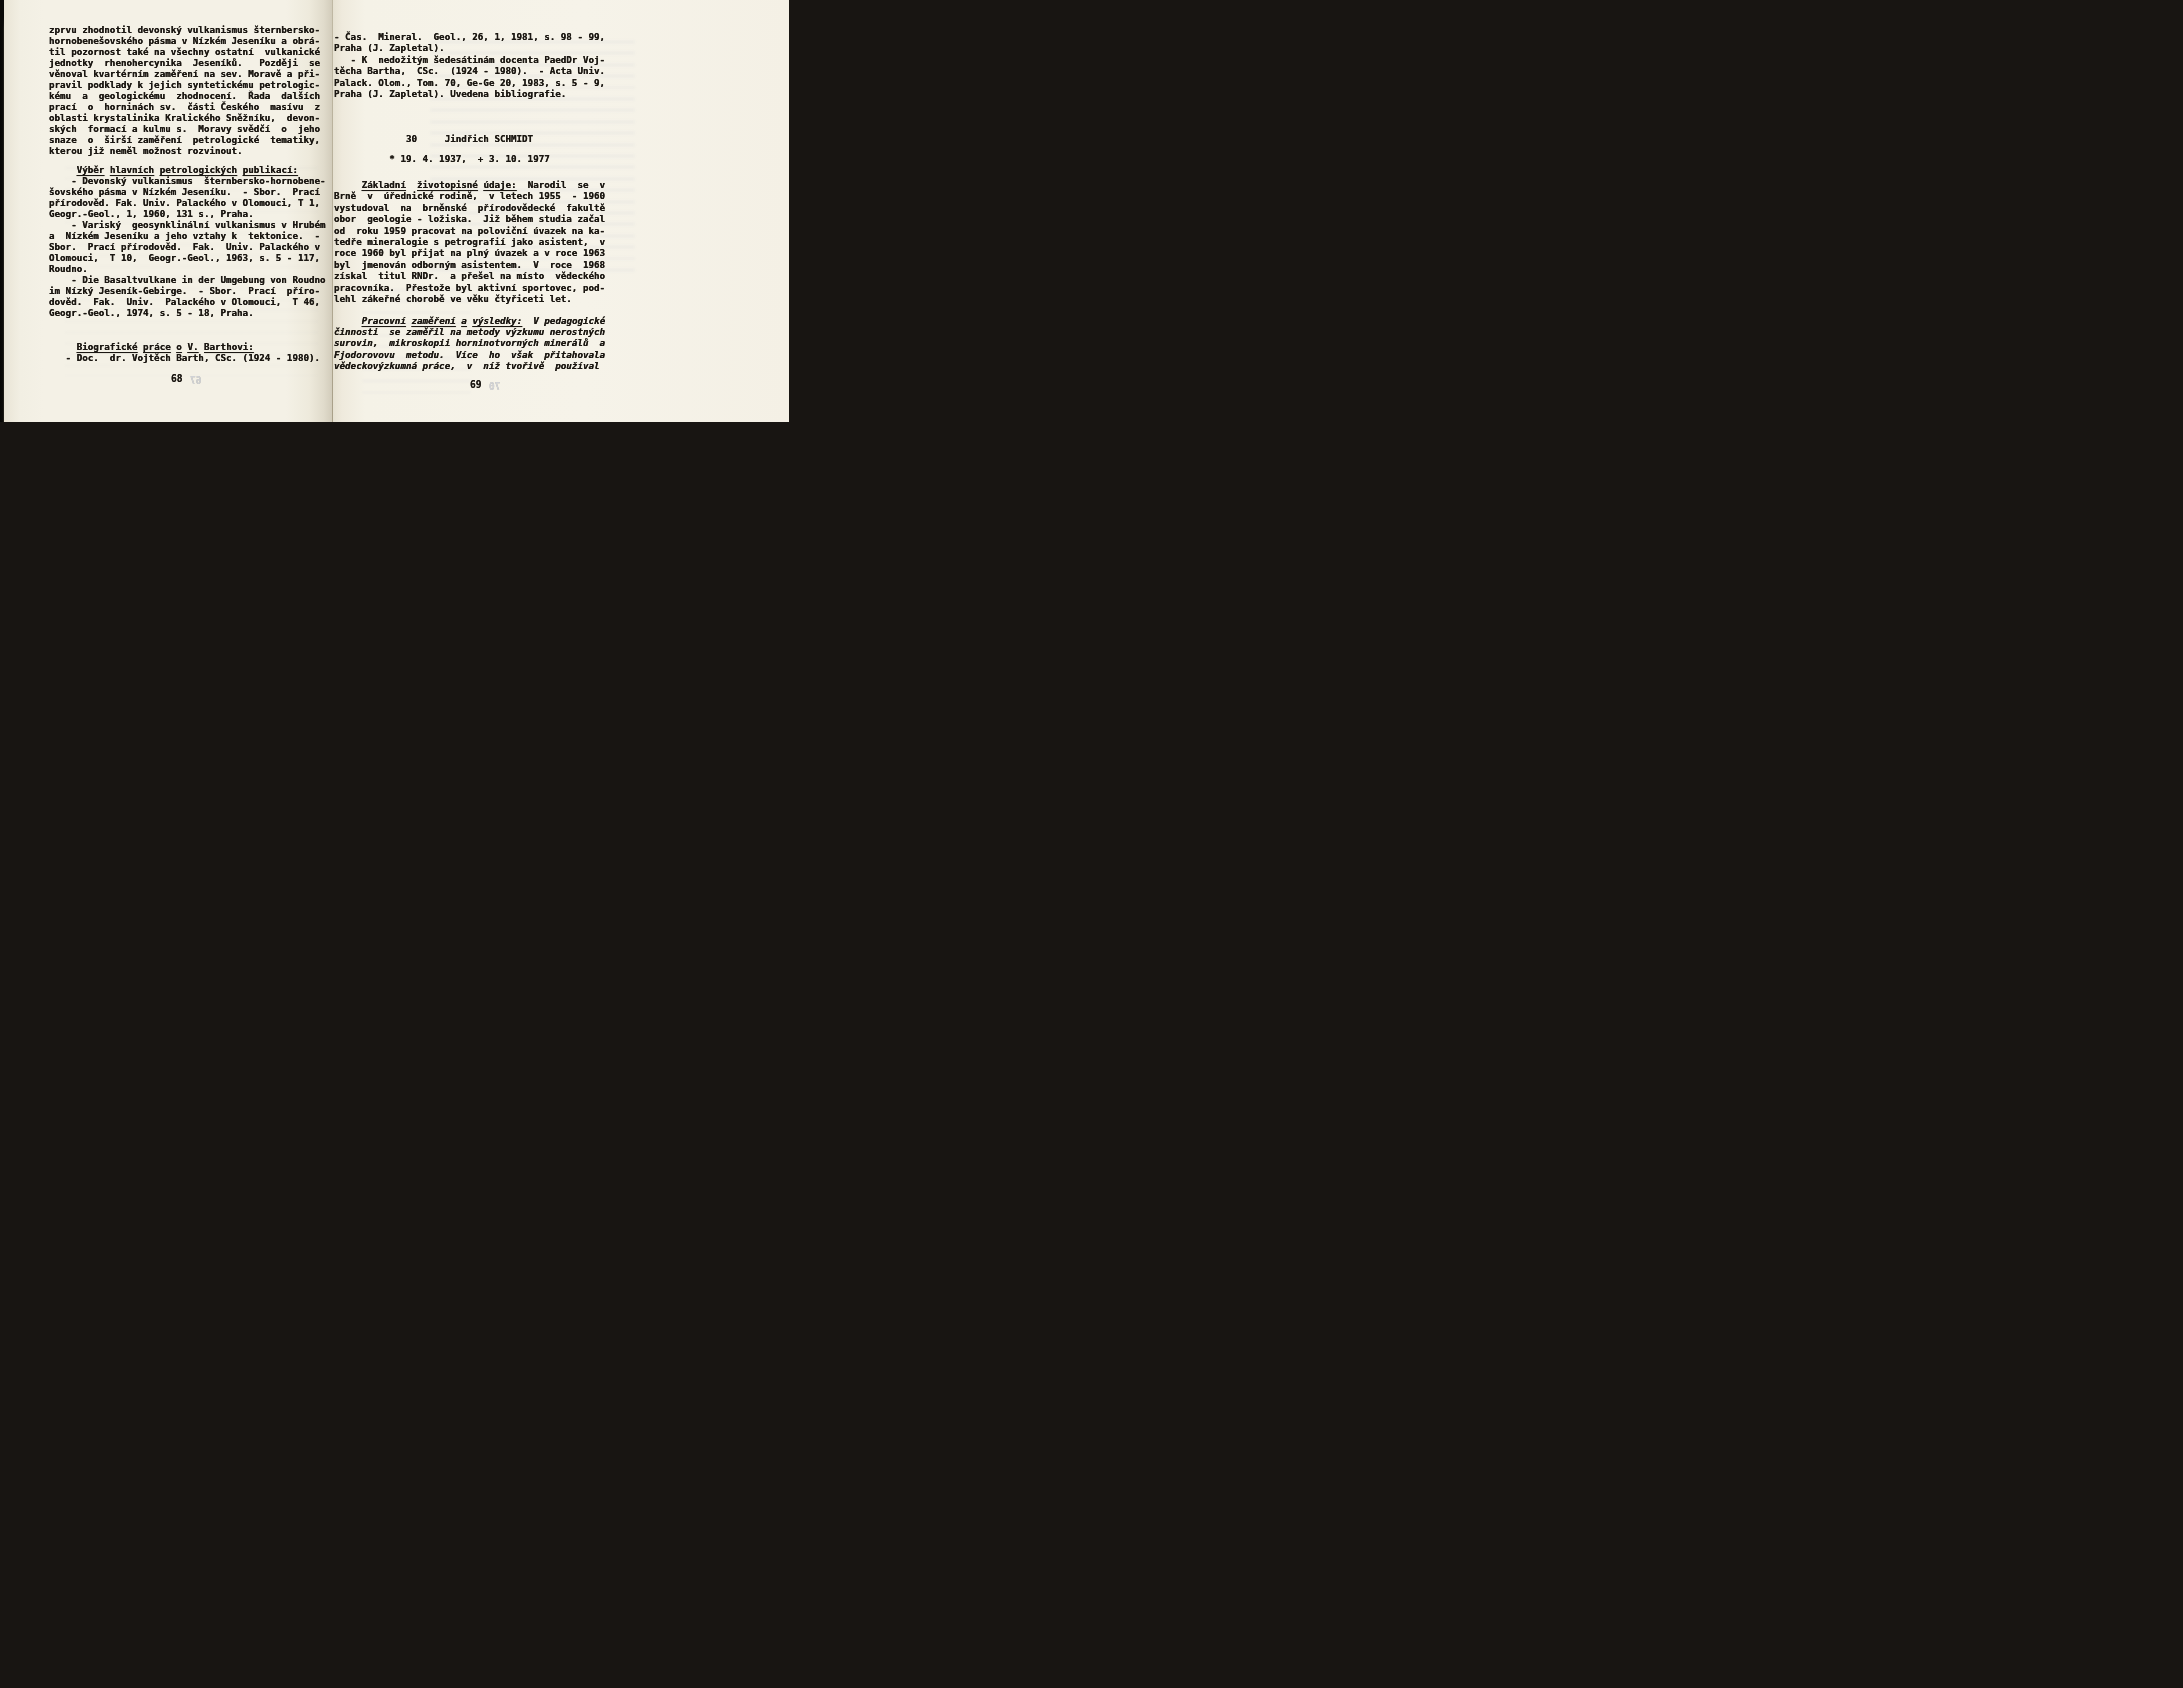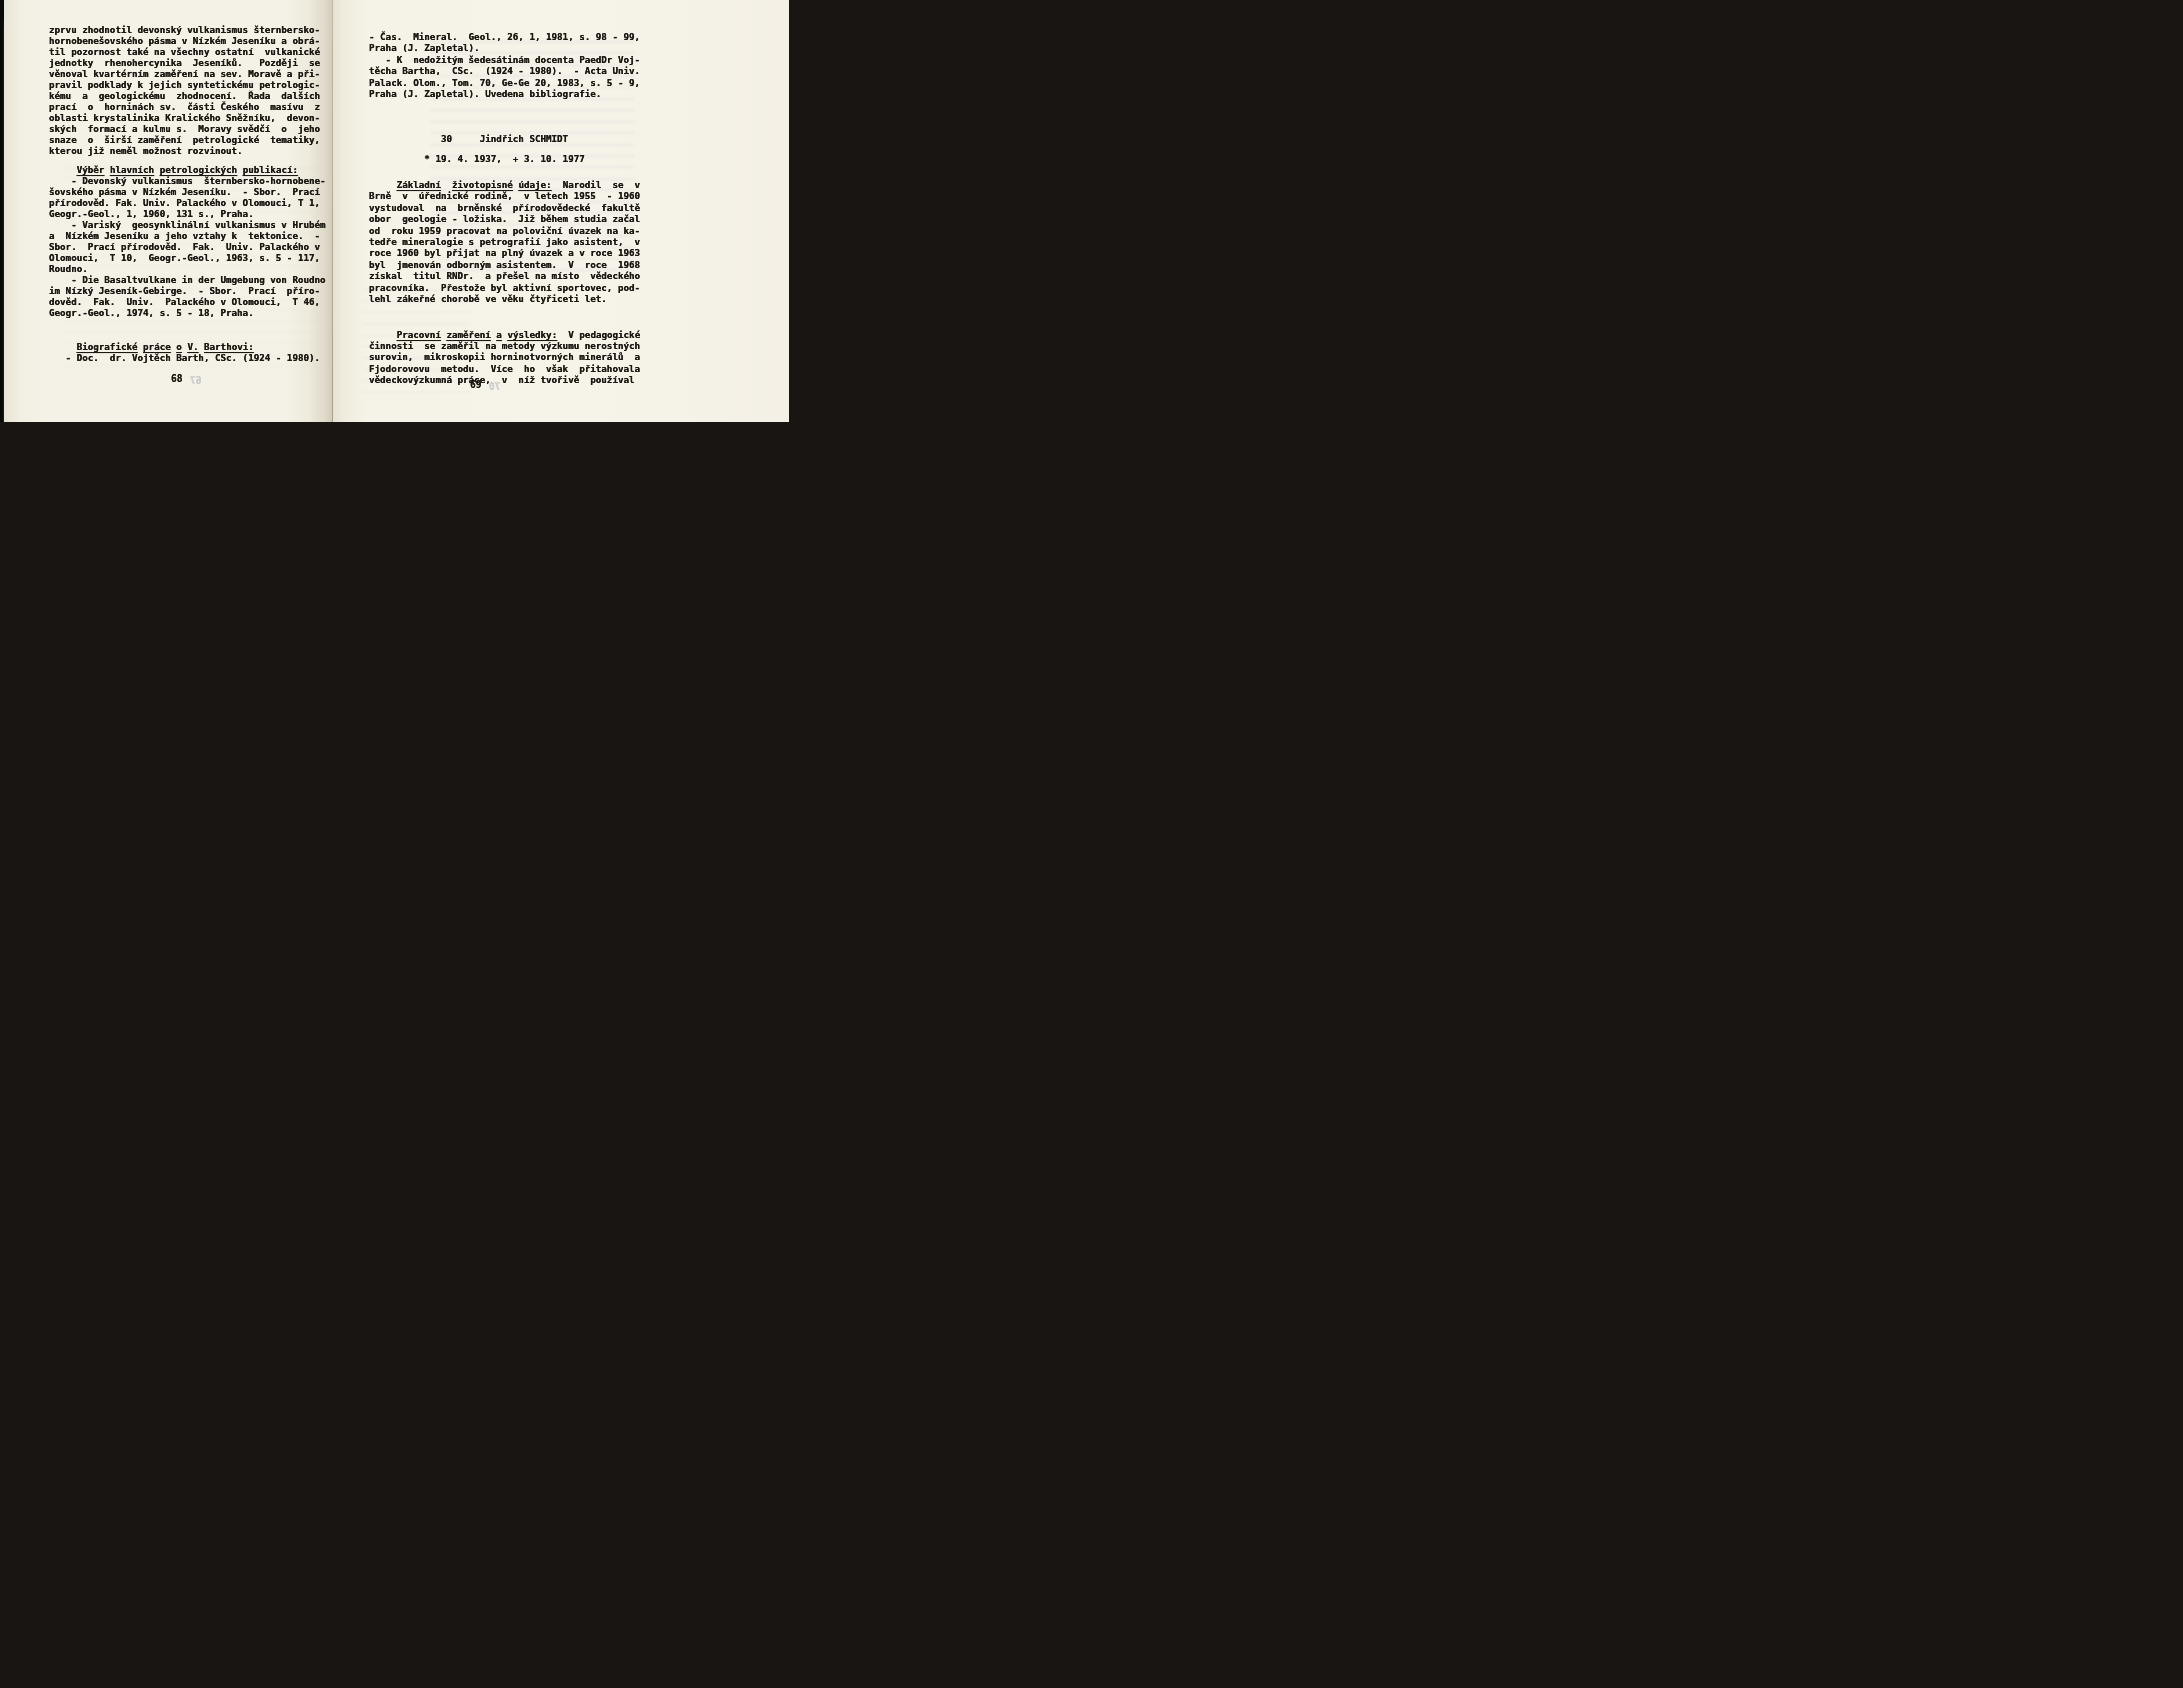--- a/index.html
+++ b/index.html
@@ -46,21 +46,21 @@
   }
 
   
   .textblock {
     position: absolute;
     font-size: 9.2px;
     color: #1b1712;
     text-shadow: 0 0 0.3px rgba(27,23,18,.85), 0.2px 0.2px 0.2px rgba(27,23,18,.35);
   }
   .tb-left  { left: 49px; top: 24px;  line-height: 11px; }
-  .tb-right { left: 369px; top: 31px;  line-height: 11.4px; }
+  .tb-right { left: 334px; top: 31px;  line-height: 11.4px; }
   .line { white-space: pre; }
   .u {
     text-decoration: underline;
     text-decoration-thickness: 1px;
     text-underline-offset: 2px;
   }
 
   .pagenum {
     position: absolute; font-size: 9.6px;
     text-shadow: 0 0 0.3px rgba(27,23,18,.85);
@@ -175,21 +175,21 @@
         <div class="line">vystudoval  na  brněnské  přírodovědecké  fakultě</div>
         <div class="line">obor  geologie - ložiska.  Již během studia začal</div>
         <div class="line">od  roku 1959 pracovat na poloviční úvazek na ka-</div>
         <div class="line">tedře mineralogie s petrografií jako asistent,  v</div>
         <div class="line">roce 1960 byl přijat na plný úvazek a v roce 1963</div>
         <div class="line">byl  jmenován odborným asistentem.  V  roce  1968</div>
         <div class="line">získal  titul RNDr.  a přešel na místo  vědeckého</div>
         <div class="line">pracovníka.  Přestože byl aktivní sportovec, pod-</div>
         <div class="line">lehl zákeřné chorobě ve věku čtyřiceti let.</div>
       </div>
-      <div class="block" style="margin-top: 24px;">
+      <div class="block" style="margin-top: 10px; font-style: italic;">
         <div class="line">     <span class="u">Pracovní</span> <span class="u">zaměření</span> <span class="u">a</span> <span class="u">výsledky:</span>  V pedagogické</div>
         <div class="line">činnosti  se zaměřil na metody výzkumu nerostných</div>
         <div class="line">surovin,  mikroskopii horninotvorných minerálů  a</div>
         <div class="line">Fjodorovovu  metodu.  Více  ho  však  přitahovala</div>
         <div class="line">vědeckovýzkumná práce,  v  níž tvořivě  používal</div>
       </div>
     </div>
 
   <div class="pagenum pn-left">
     <span>68</span><span class="ghostnum">67</span>

